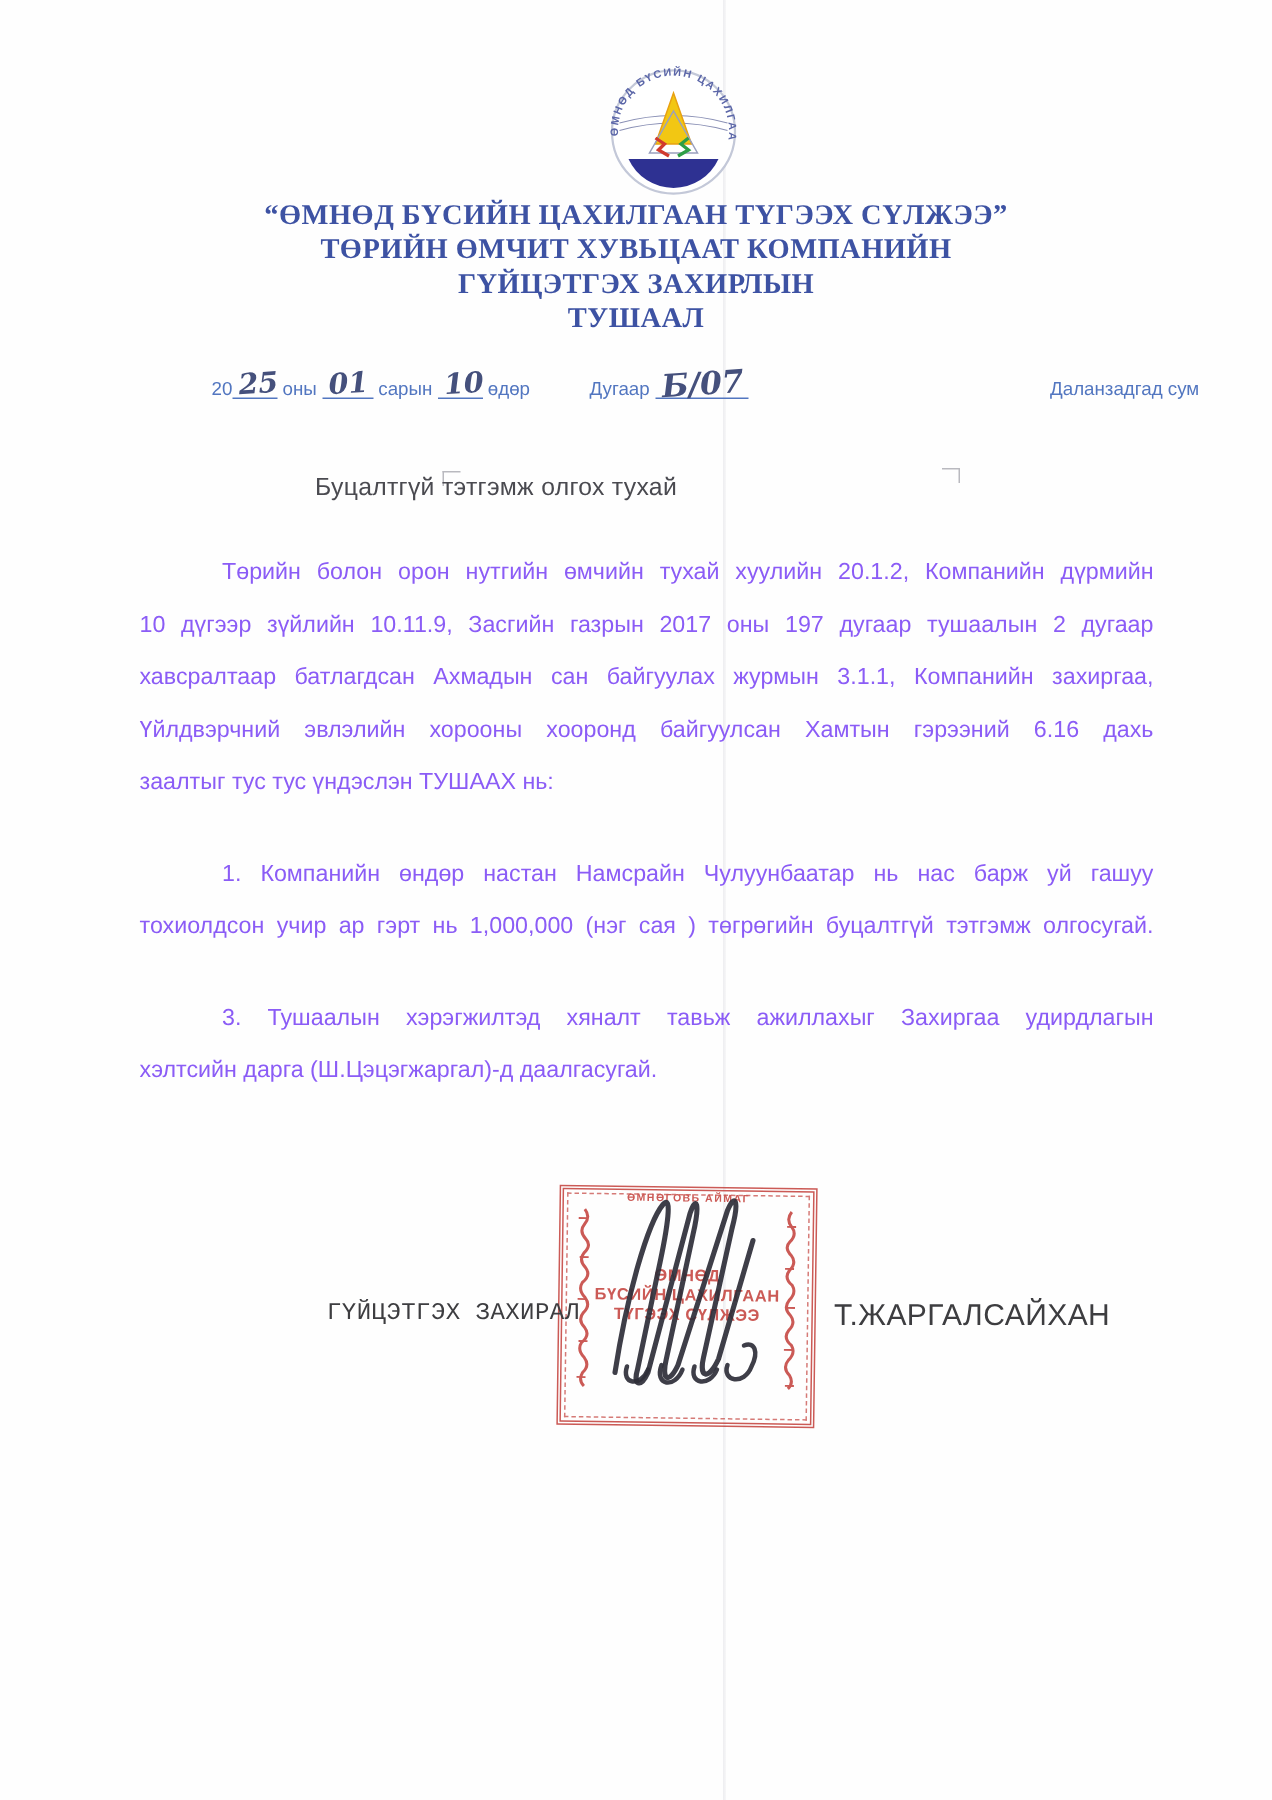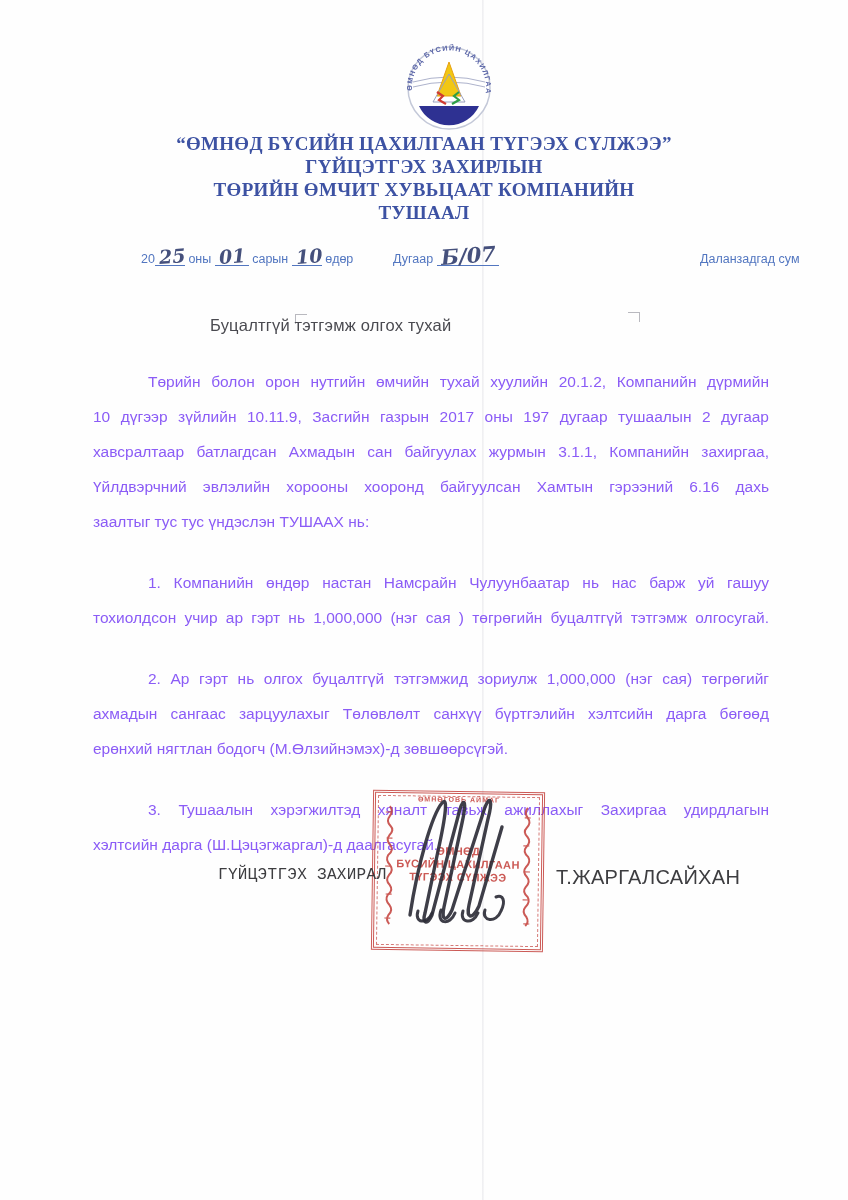--- a/index.html
+++ b/index.html
@@ -97,22 +97,22 @@
       <polygon points="48,30 64,58 32,58" fill="#ffffff" fill-opacity="0" stroke="#9aa0be" stroke-width="1"></polygon>
       <polyline points="36,48 42,52 38,56 45,60" fill="none" stroke="#d03a30" stroke-width="2.2"></polyline>
       <polyline points="58,48 53,52 58,56 51,60" fill="none" stroke="#2e9e46" stroke-width="2.2"></polyline>
       <text x="48" y="66" font-size="4.5" fill="#3b3f66" text-anchor="middle">1964</text>
       <path d="M 18 62 A 33 33 0 0 0 78 62 L 18 62 Z" fill="#2e3192"></path>
     </svg>
   </div>
 
   <div class="letterhead">
     <div class="lh-line">“ӨМНӨД БҮСИЙН ЦАХИЛГААН  ТҮГЭЭХ СҮЛЖЭЭ”</div>
+    <div class="lh-line">ТӨРИЙН ӨМЧИТ ХУВЬЦААТ КОМПАНИЙН</div>
     <div class="lh-line">ГҮЙЦЭТГЭХ ЗАХИРЛЫН</div>
-    <div class="lh-line">ТӨРИЙН ӨМЧИТ ХУВЬЦААТ КОМПАНИЙН</div>
     <div class="lh-line">ТУШААЛ</div>
   </div>
 
   <div class="meta-row">
     <div class="meta-left">
       <span>20</span><span class="hw-slot" style="width:30px"><span class="hw">25</span></span><span> оны </span><span class="hw-slot" style="width:34px"><span class="hw">01</span></span><span> сарын </span><span class="hw-slot" style="width:30px"><span class="hw">10</span></span><span> өдөр</span>
     </div>
     <div class="meta-mid">
       <span>Дугаар </span><span class="hw-slot" style="width:62px"><span class="hw big">Б/07</span></span>
     </div>
@@ -129,25 +129,20 @@
     <div class="para">
       <div class="line first">Төрийн болон орон нутгийн өмчийн тухай хуулийн 20.1.2, Компанийн дүрмийн</div>
       <div class="line">10 дүгээр зүйлийн 10.11.9, Засгийн газрын 2017 оны 197 дугаар тушаалын 2 дугаар</div>
       <div class="line">хавсралтаар батлагдсан Ахмадын сан байгуулах журмын 3.1.1, Компанийн захиргаа,</div>
       <div class="line">Үйлдвэрчний эвлэлийн хорооны хооронд байгуулсан Хамтын гэрээний 6.16 дахь</div>
       <div class="line endline">заалтыг тус тус үндэслэн ТУШААХ нь:</div>
     </div>
     <div class="para">
       <div class="line first">1.  Компанийн өндөр настан Намсрайн Чулуунбаатар нь нас барж уй гашуу</div>
       <div class="line">тохиолдсон учир ар гэрт нь 1,000,000 (нэг сая ) төгрөгийн буцалтгүй тэтгэмж олгосугай.</div>
-    </div>
-    <div class="para">
-      <div class="line first">2.  Ар гэрт нь олгох буцалтгүй тэтгэмжид зориулж 1,000,000 (нэг сая) төгрөгийг</div>
-      <div class="line">ахмадын сангаас зарцуулахыг Төлөвлөлт санхүү бүртгэлийн хэлтсийн дарга бөгөөд</div>
-      <div class="line endline">ерөнхий нягтлан бодогч (М.Өлзийнэмэх)-д зөвшөөрсүгэй.</div>
     </div>
     <div class="para">
       <div class="line first">3.  Тушаалын хэрэгжилтэд хяналт тавьж ажиллахыг Захиргаа удирдлагын</div>
       <div class="line endline">хэлтсийн дарга  (Ш.Цэцэгжаргал)-д даалгасугай.</div>
     </div>
   </div>
 
   <div class="stamp">
     <div class="stamp-border"></div>
     <div class="stamp-top">ӨМНӨГОВЬ АЙМАГ</div>

